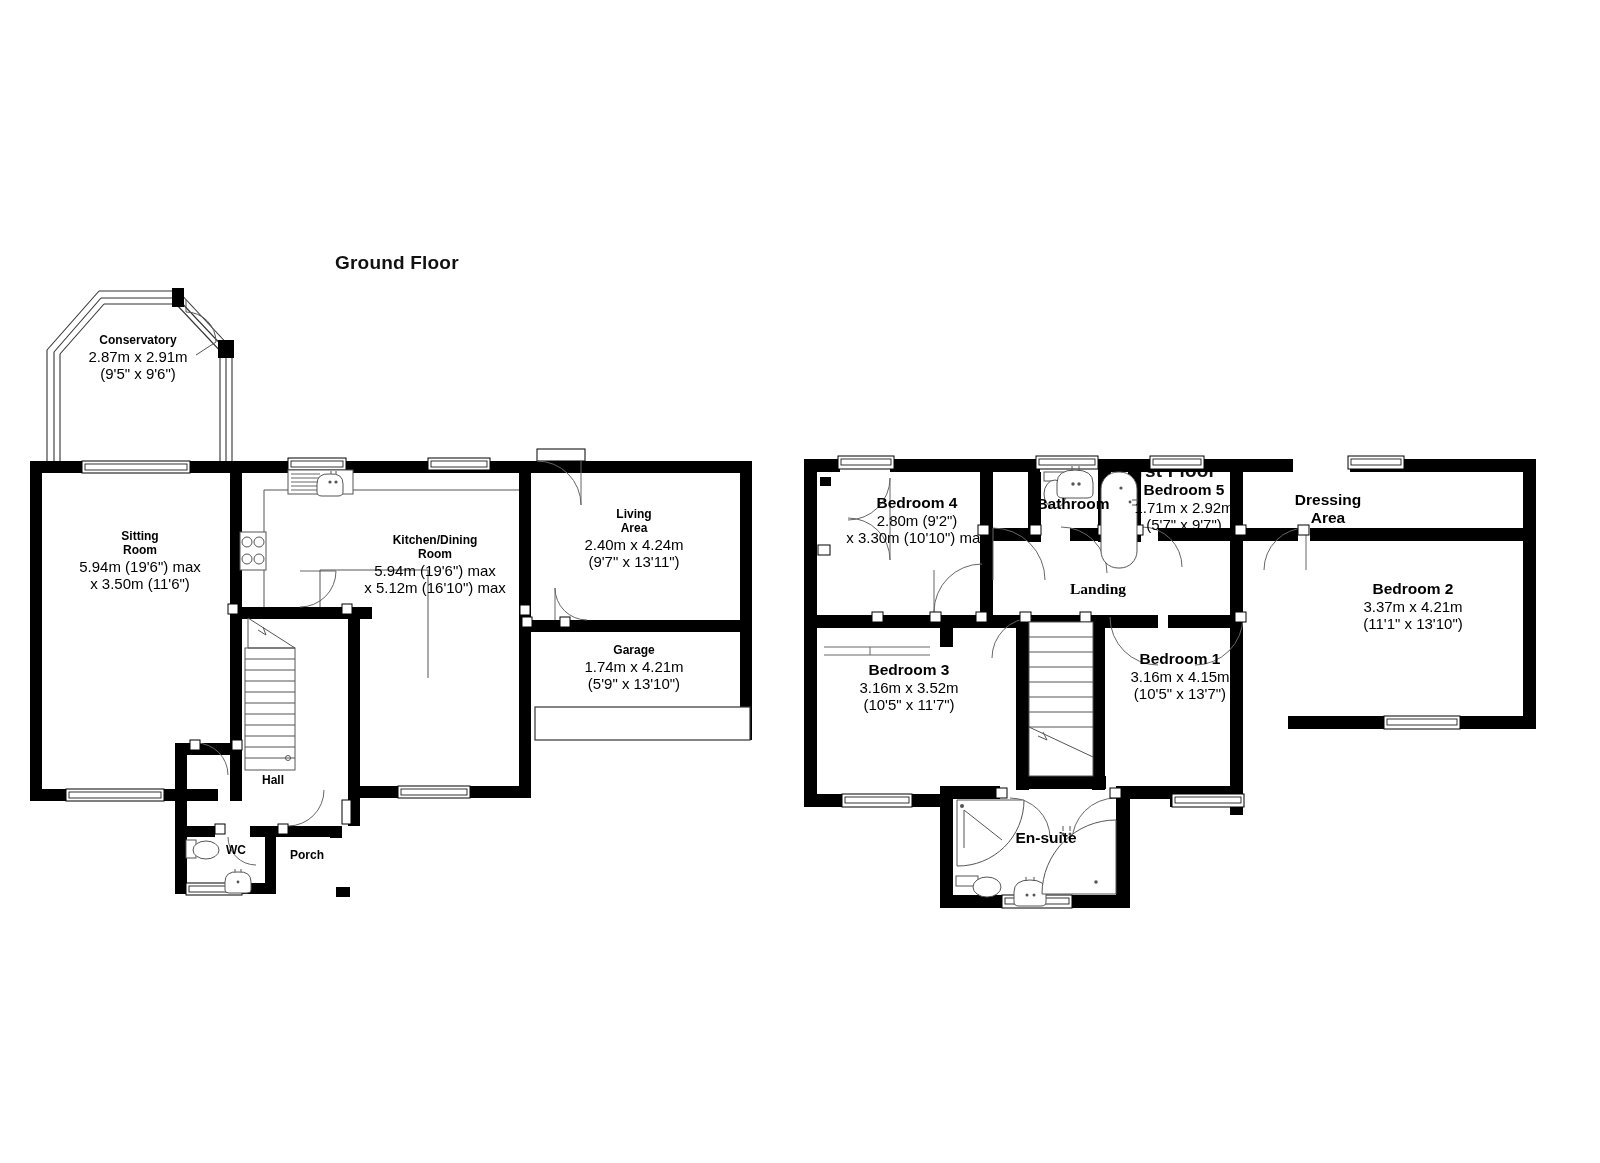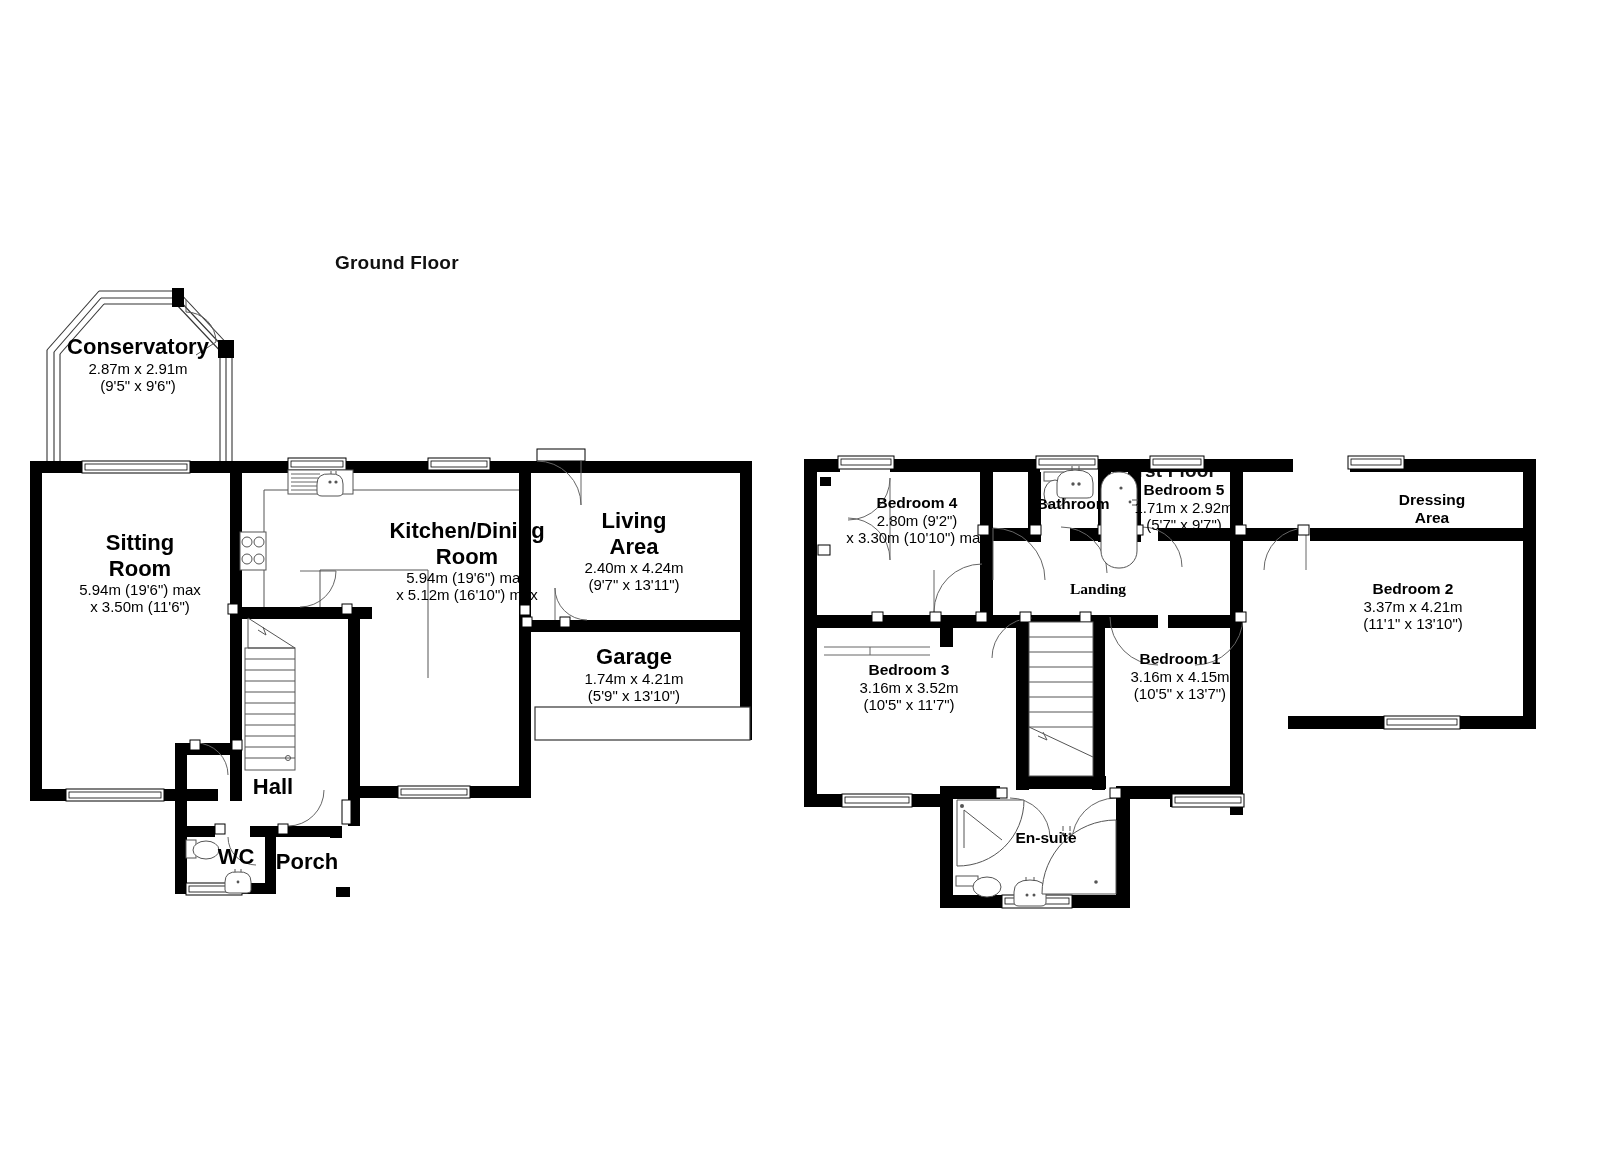--- a/index.html
+++ b/index.html
@@ -2,21 +2,21 @@
 <html><head>
 <meta charset="utf-8">
 <style>
   html,body{margin:0;padding:0;background:#ffffff;}
   body{width:1600px;height:1163px;position:relative;overflow:hidden;
        font-family:"Liberation Sans",sans-serif;color:#000;}
   #plan{position:absolute;left:0;top:0;width:1600px;height:1163px;}
   .floor-title{position:absolute;font-weight:bold;font-size:19px;letter-spacing:.2px;
                white-space:nowrap;color:#111;}
   .rmlabel{position:absolute;text-align:center;white-space:nowrap;line-height:1.16;}
-  .rmlabel .nm{font-weight:bold;font-size:22px;display:block;}
+  .rmlabel .nm{font-weight:bold;font-size:12px;display:block;}
   .rmlabel .dm{font-weight:normal;font-size:15px;display:block;}
   .rmlabel.small .nm{font-size:15.5px;}
   svg{display:block;}
 </style>
 </head>
 <body>
 
 <div id="plan">
 
   <div class="floor-title" style="left:335px;top:252px;">Ground Floor</div>
@@ -234,21 +234,21 @@
     <span class="dm">(9'5" x 9'6")</span>
   </div>
 
   <div class="rmlabel" style="left:140px;top:530px;transform:translateX(-50%);">
     <span class="nm">Sitting</span>
     <span class="nm">Room</span>
     <span class="dm">5.94m (19'6") max</span>
     <span class="dm">x 3.50m (11'6")</span>
   </div>
 
-  <div class="rmlabel" style="left:435px;top:518px;transform:translateX(-50%);margin-left:32px;">
+  <div class="rmlabel" style="left:435px;top:534px;transform:translateX(-50%);">
     <span class="nm">Kitchen/Dining</span>
     <span class="nm">Room</span>
     <span class="dm">5.94m (19'6") max</span>
     <span class="dm">x 5.12m (16'10") max</span>
   </div>
 
   <div class="rmlabel" style="left:634px;top:508px;transform:translateX(-50%);">
     <span class="nm">Living</span>
     <span class="nm">Area</span>
     <span class="dm">2.40m x 4.24m</span>
@@ -493,21 +493,21 @@
   <div class="rmlabel small" style="left:1073px;top:495px;transform:translateX(-50%);">
     <span class="nm">Bathroom</span>
   </div>
 
   <div class="rmlabel small" style="left:1184px;top:481px;transform:translateX(-50%);">
     <span class="nm">Bedroom 5</span>
     <span class="dm">1.71m x 2.92m</span>
     <span class="dm">(5'7" x 9'7")</span>
   </div>
 
-  <div class="rmlabel small" style="left:1432px;top:491px;transform:translateX(-50%);">
+  <div class="rmlabel small" style="left:1328px;top:491px;transform:translateX(-50%);">
     <span class="nm">Dressing</span>
     <span class="nm">Area</span>
   </div>
 
   <div class="rmlabel small" style="left:1413px;top:580px;transform:translateX(-50%);">
     <span class="nm">Bedroom 2</span>
     <span class="dm">3.37m x 4.21m</span>
     <span class="dm">(11'1" x 13'10")</span>
   </div>
 

